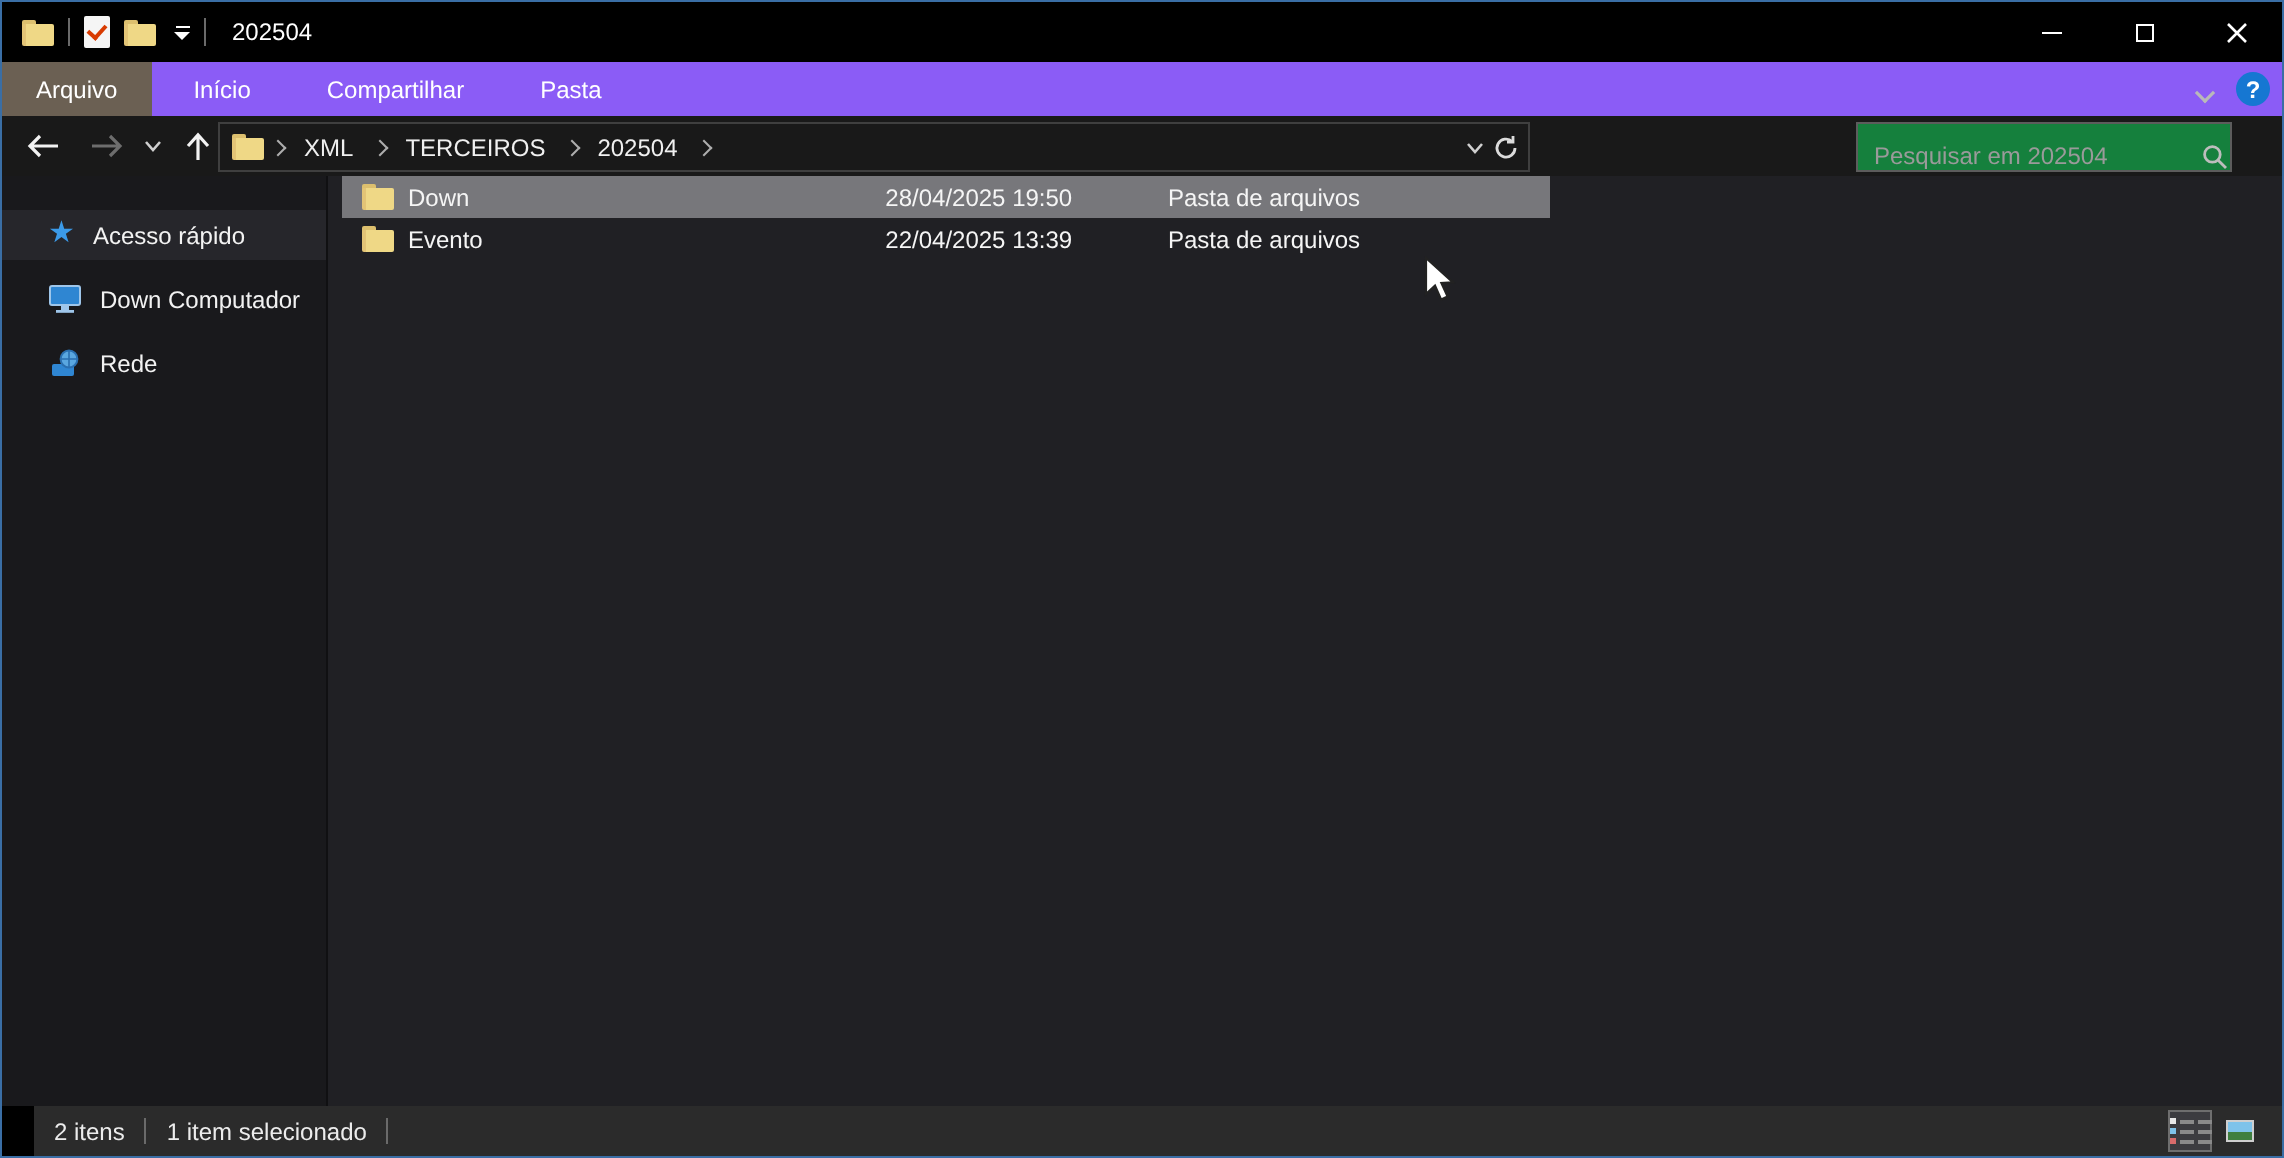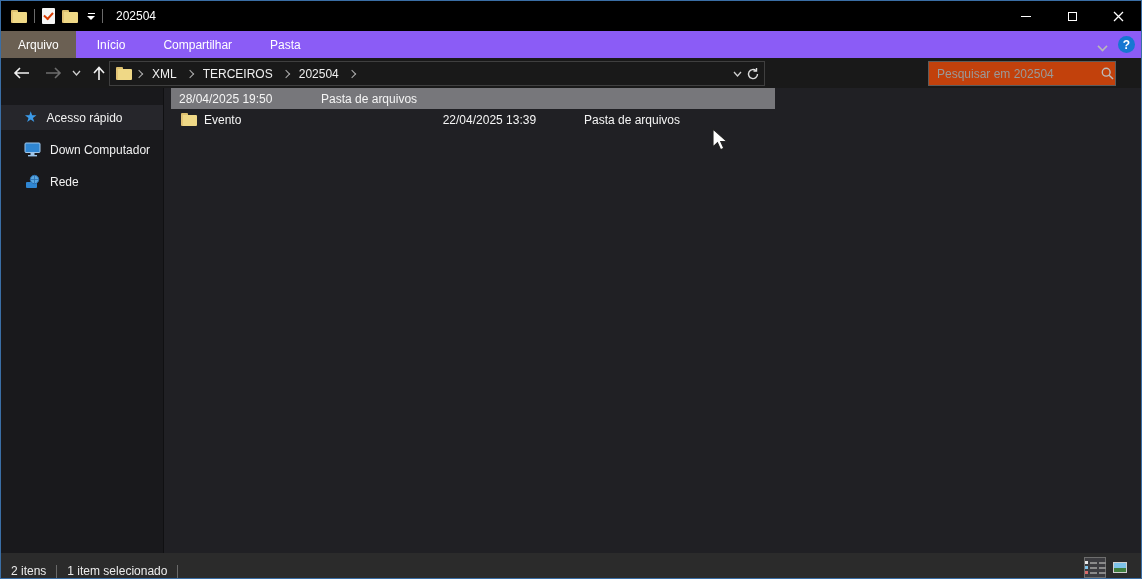--- a/index.html
+++ b/index.html
@@ -47,21 +47,21 @@
 
   
   .toolbar{ position:relative; height:30px; background:#191919; border-bottom:1px solid #191919; }
   .nav-btn{ position:absolute; top:0; height:30px; display:flex; align-items:center; justify-content:center; background:none; border:none; color:#f2f2f2; }
   .nav-btn svg{ display:block; }
   .addressbar{ position:absolute; left:108px; top:3px; width:656px; height:25px; background:#191919; border:1px solid #3f3f3f; display:flex; align-items:center; }
   .crumb-chev{ width:14px; display:flex; justify-content:center; }
   .crumb-chev::before{ content:""; width:5px; height:5px; border-right:1px solid #aeaeae; border-top:1px solid #aeaeae; transform:rotate(45deg); }
   .crumb{ padding:0 6px; color:#f0f0f0; white-space:nowrap; }
   .ab-right{ margin-left:auto; display:flex; align-items:center; gap:4px; padding-right:4px; }
-  .searchbox{ position:absolute; left:927px; top:3px; width:188px; height:25px; background:#c2410c; border:1px solid #5c5c5c; display:flex; align-items:center; }
+  .searchbox{ position:absolute; left:927px; top:3px; width:188px; height:25px; background:#15803d; border:1px solid #5c5c5c; display:flex; align-items:flex-end; }
   .searchbox input{ flex:1; background:transparent; border:none; outline:none; color:#cfcfcf; font-family:inherit; font-size:12px; padding:0 8px; }
   .searchbox input::placeholder{ color:#9a9a9a; opacity:1; }
   .mag{ width:26px; display:flex; align-items:center; justify-content:center; }
 
   
   .main{ display:flex; height:465px; }
   .sidebar{ width:162px; background:#19191c; padding-top:17px; flex:none; }
   .side-item{ height:25px; display:flex; align-items:center; gap:9px; padding-left:23px; margin-bottom:7px; cursor:default; }
   .side-item.selected{ background:#26262b; }
   .side-item .lbl{ color:#f2f2f2; }
@@ -78,21 +78,21 @@
   .listarea{ padding-left:7px; }
   .frow{ width:604px; height:21px; display:flex; align-items:center; }
   .frow.selected{ background:#77777b; }
   .cell{ height:21px; display:flex; align-items:center; }
   .cell.name{ width:265px; padding-left:10px; gap:7px; }
   .cell.date, .cell.type, .cell.size{ padding-left:8px; }
   .cell.date{ width:142px; } .cell.type{ width:120px; } .cell.size{ width:80px; }
   .frow .txt{ color:#f5f5f5; white-space:nowrap; }
 
   
-  .statusbar{ height:25px; background:#2b2b2b; display:flex; align-items:flex-end; padding:0 10px 0 10px; }
+  .statusbar{ height:25px; background:#2b2b2b; display:flex; align-items:center; padding:0 10px 0 10px;margin-left:16px; }
   .sb-txt{ color:#ececec; }
   .sb-div{ width:1px; height:13px; background:#6a6a6a; margin:0 10px; }
   .sb-right{ margin-left:auto; display:flex; gap:3px; }
   .view-btn{ width:22px; height:21px; display:flex; align-items:center; justify-content:center; background:transparent; border:1px solid transparent; }
   .view-btn.active{ background:#3c3c40; border-color:#6e6e6e; }
   .list-glyph{ display:flex; flex-direction:column; gap:2px; }
   .list-glyph .lrow{ display:flex; align-items:center; gap:2px; }
   .list-glyph .dot{ width:3px; height:3px; background:#e8e8e8; }
   .list-glyph .dash{ width:7px; height:2px; background:#8a8a8a; }
   .pic-glyph{ width:14px; height:11px; background:linear-gradient(#7ec3ea 55%, #3f7f3f 55%); border:1px solid #cfcfcf; }
@@ -231,20 +231,27 @@
           <path d="M6.5 5.5 H14.5 M10.5 1.5 V9.5" stroke="#2a6fb0" stroke-width=".8"></path>
         </svg>
         <span class="lbl">Rede</span>
       </div>
     </div>
 
     <div class="content">
 
       <div class="listarea">
         <div class="frow selected">
+          <div class="cell name">
+            <span class="folder-ico">
+                <span class="back"></span>
+                <span class="front"></span>
+              </span>
+            <span class="txt">Down</span>
+          </div>
           <div class="cell date">
               <span class="txt">28/04/2025 19:50</span>
             </div>
           <div class="cell type">
               <span class="txt">Pasta de arquivos</span>
             </div>
           <div class="cell size">
               <span class="txt"></span>
             </div>
         </div>

